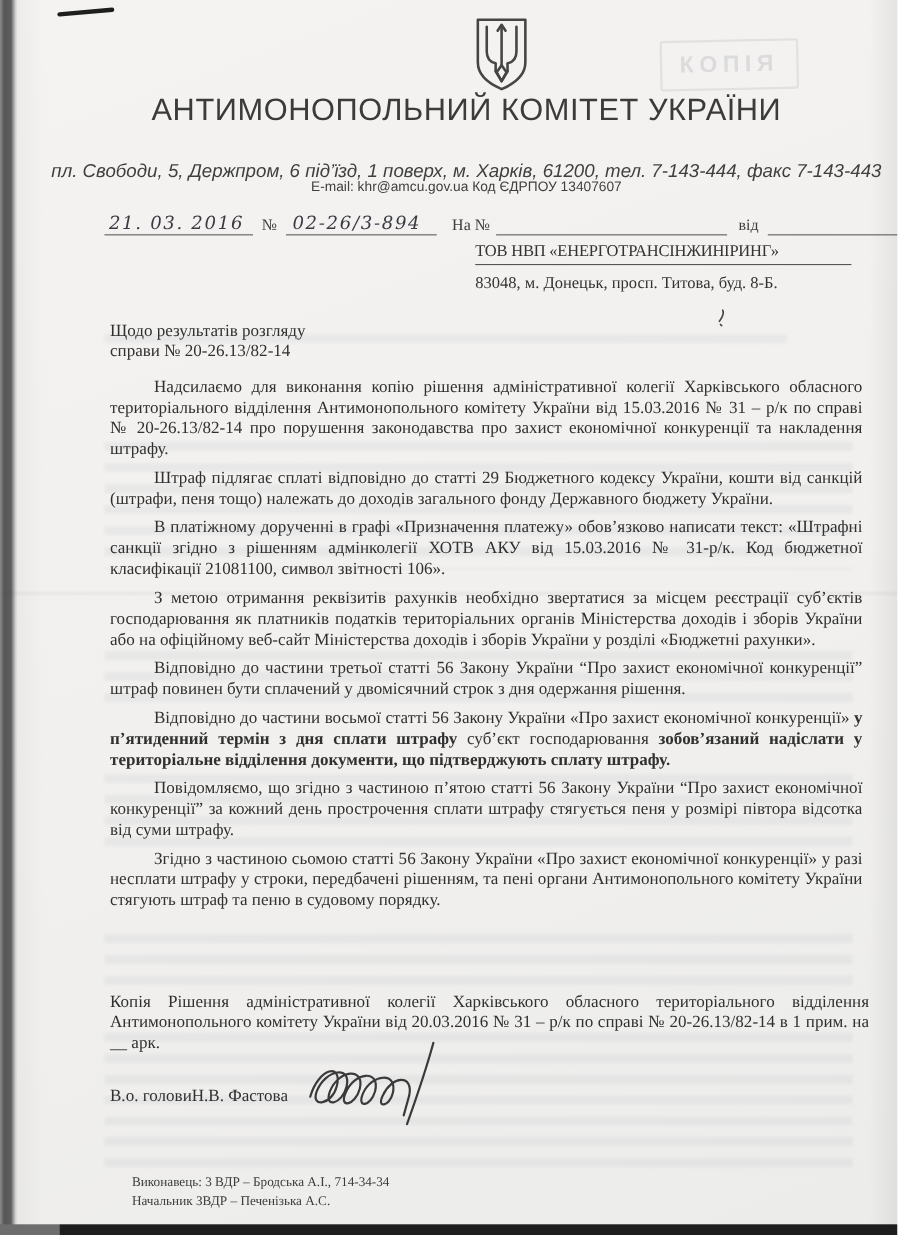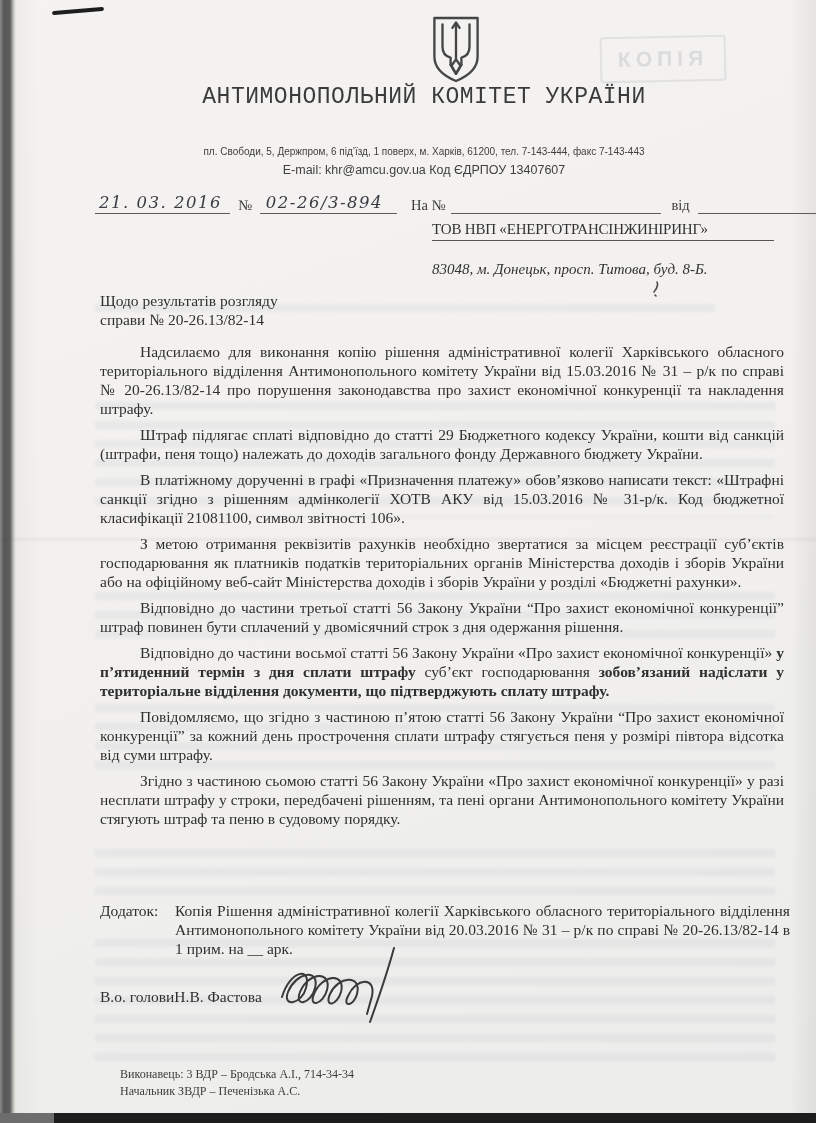--- a/index.html
+++ b/index.html
@@ -27,35 +27,35 @@
     background:repeating-linear-gradient(to bottom, transparent 0 4px, #4a5878 4px 12px, transparent 12px 19px);}
   .copy-stamp{position:absolute;left:600px;top:36px;width:122px;height:42px;
     border:2px solid rgba(130,138,150,0.16);border-radius:3px;
     color:rgba(125,132,145,0.20);font-family:"Liberation Sans",sans-serif;
     font-size:21px;font-weight:bold;letter-spacing:5px;display:flex;align-items:center;justify-content:center;
     transform:rotate(-1.2deg);}
   
   .emblem{position:absolute;left:429px;top:13px;width:54px;height:82px;}
   .hdr{position:absolute;left:36px;right:4px;text-align:center;
     font-family:"Liberation Sans",sans-serif;color:#3b3b3b;}
-  .org-name{top:84px;font-size:23px;letter-spacing:0.5px;font-family:Liberation Mono, monospace;}
+  .org-name{top:84px;font-size:28px;letter-spacing:0.5px;}
   .branch-name{top:113px;font-size:19.5px;letter-spacing:0.3px;}
-  .addr-line{top:146px;font-size:10px;color:#3f3f3f;}
+  .addr-line{top:146px;font-size:17px;color:#3f3f3f;font-style:italic;}
   .email-line{top:163px;font-size:12.5px;color:#3f3f3f;}
   
   .ref-row{position:absolute;left:95px;top:193px;right:0;display:flex;align-items:flex-end;
     font-size:14.5px;color:#3c3c3c;}
   .hand{font-family:"DejaVu Serif",serif;font-style:italic;font-size:16.5px;letter-spacing:1.5px;color:#3a3a42;}
   .u{border-bottom:1.2px solid #5c5c5c;}
   .ref-row .gap{width:8px;}
   .fill-line{border-bottom:1.2px solid #5c5c5c;height:16px;}
   
   .recipient{position:absolute;left:432px;top:221px;width:342px;font-size:15px;color:#333;}
   .recipient .name{border-bottom:1.2px solid #555;padding-bottom:2px;letter-spacing:-0.2px;white-space:nowrap;}
-  .recipient .addr{margin-top:20px;font-style:italic;}
+  .recipient .addr{margin-top:9px;}
   
   .body-flow{position:absolute;left:100px;top:291px;width:684px;font-size:15.5px;line-height:19px;
     text-align:justify;color:#303030;}
   .subject{margin-bottom:13px;text-align:left;}
   .body-flow p{margin:0 0 7px 0;text-indent:40px;}
   .body-flow p b{font-weight:bold;}
   .attach{position:absolute;left:100px;top:901px;width:690px;font-size:15.5px;line-height:19px;color:#303030;display:flex;}
   .attach .label{width:75px;flex:0 0 75px;}
   .attach .txt{flex:1;text-align:justify;}
   
@@ -128,21 +128,20 @@
     <p>Штраф підлягає сплаті відповідно до статті 29 Бюджетного кодексу України, кошти від санкцій (штрафи, пеня тощо) належать до доходів загального фонду Державного бюджету України.</p>
     <p>В платіжному дорученні в графі «Призначення платежу» обов’язково написати текст: «Штрафні санкції згідно з рішенням адмінколегії ХОТВ АКУ від 15.03.2016 № 31-р/к. Код бюджетної класифікації 21081100, символ звітності 106».</p>
     <p>З метою отримання реквізитів рахунків необхідно звертатися за місцем реєстрації суб’єктів господарювання як платників податків територіальних органів Міністерства доходів і зборів України або на офіційному веб-сайт Міністерства доходів і зборів України у розділі «Бюджетні рахунки».</p>
     <p>Відповідно до частини третьої статті 56 Закону України “Про захист економічної конкуренції” штраф повинен бути сплачений у двомісячний строк з дня одержання рішення.</p>
     <p><span>Відповідно до частини восьмої статті 56 Закону України «Про захист економічної конкуренції» </span><b>у п’ятиденний термін з дня сплати штрафу</b><span> суб’єкт господарювання </span><b>зобов’язаний надіслати у територіальне відділення документи, що підтверджують сплату штрафу.</b></p>
     <p>Повідомляємо, що згідно з частиною п’ятою статті 56 Закону України “Про захист економічної конкуренції” за кожний день прострочення сплати штрафу стягується пеня у розмірі півтора відсотка від суми штрафу.</p>
     <p>Згідно з частиною сьомою статті 56 Закону України «Про захист економічної конкуренції» у разі несплати штрафу у строки, передбачені рішенням, та пені органи Антимонопольного комітету України стягують штраф та пеню в судовому порядку.</p>
   </div>
 
   <div class="attach">
-    <div class="label">Додаток:</div>
     <div class="txt">Копія Рішення адміністративної колегії Харківського обласного територіального відділення Антимонопольного комітету України від 20.03.2016 № 31 – р/к по справі № 20-26.13/82-14 в 1 прим. на __ арк.</div>
   </div>
 
   <div class="sig-row">
     <span>В.о. голови</span>
     <span>Н.В. Фастова</span>
   </div>
   <svg class="sig-svg" viewBox="0 0 190 95">
     <g fill="none" stroke="#3a3a3a" stroke-width="2" stroke-linecap="round">
       <path d="M10 55 C18 28 40 24 34 46 C30 62 10 66 16 50 C24 30 48 26 43 46 C39 62 22 66 28 50 C36 30 60 28 55 48 C51 63 36 66 42 52 C50 32 74 30 69 50 C65 64 52 66 58 52 C66 34 90 32 85 52 C82 64 70 66 76 54 C84 36 104 34 100 54 L95 72"></path>

